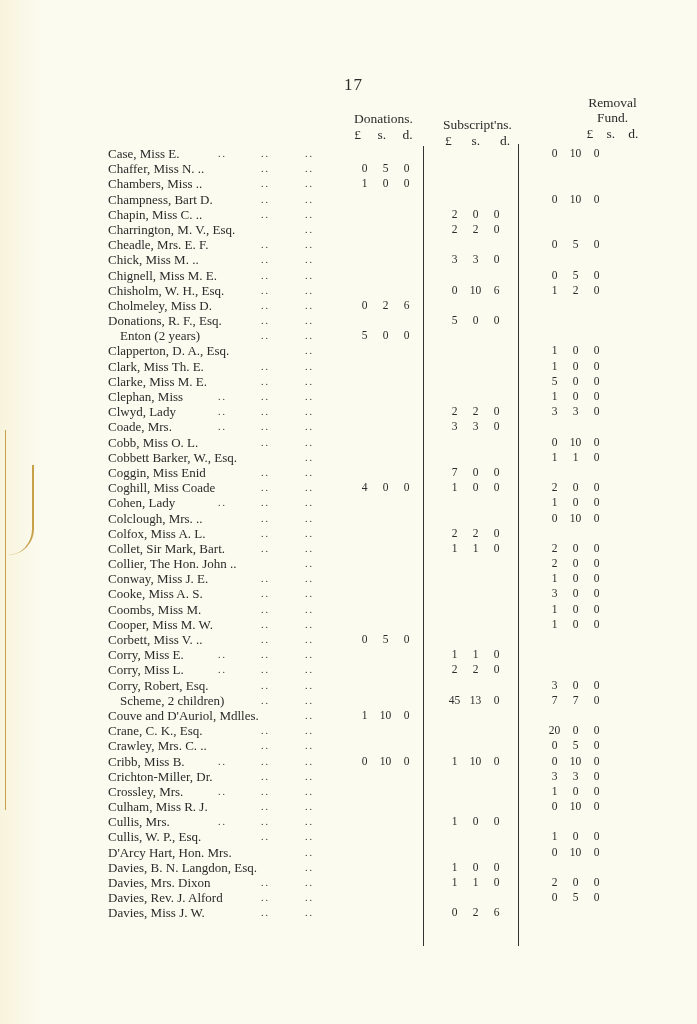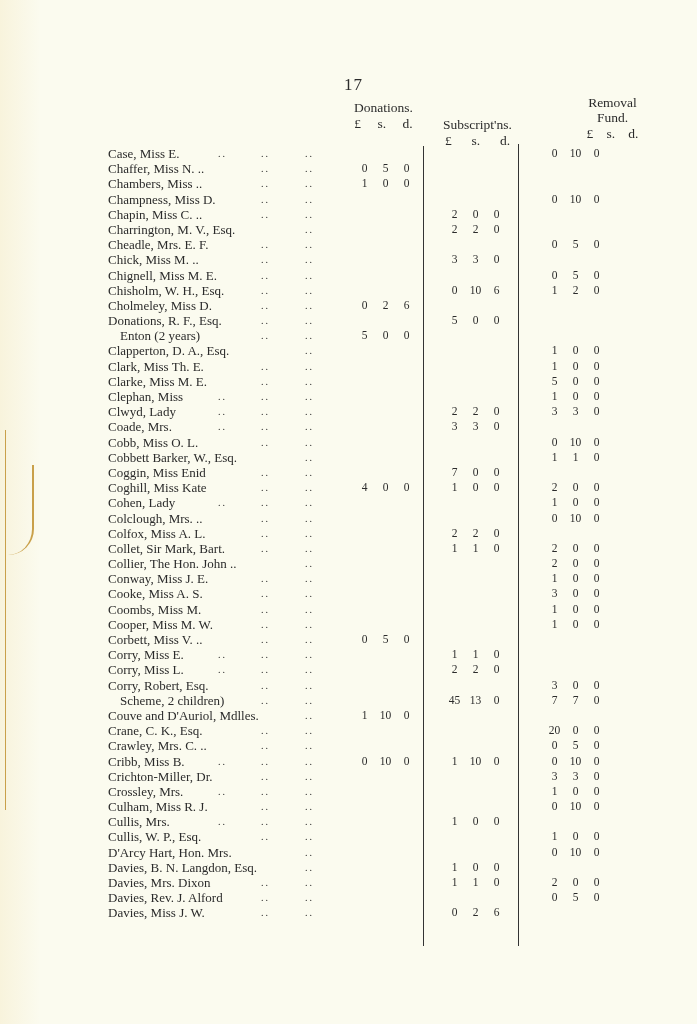--- a/index.html
+++ b/index.html
@@ -35,21 +35,21 @@
   </style>
 </head>
 <body>
 
 <div class="page">
   <div class="binding"></div>
   <div class="thread"></div>
 
   <div class="page-number">17</div>
 
-  <div class="col-head" style="left:346px; top:100px; width:75px;">
+  <div class="col-head" style="left:346px; top:111px; width:75px;">
     <div>Donations.</div>
     <div class="units">
       <span>£</span>
       <span>s.</span>
       <span>d.</span>
     </div>
   </div>
 
   <div class="col-head" style="left:435px; top:117px; width:85px;">
     <div>Subscript'ns.</div>
@@ -101,21 +101,21 @@
         <span class="dots1"></span>
         <span class="dots2">..</span>
         <span class="dots3">..</span>
         <div class="amt don">
           <span>1</span>
           <span>0</span>
           <span>0</span>
         </div>
       </div>
       <div class="row">
-        <span class="name">Champness, Miss D.</span>
+        <span class="name">Champness, Bart D.</span>
         <span class="dots1"></span>
         <span class="dots2">..</span>
         <span class="dots3">..</span>
         <div class="amt rem">
           <span>0</span>
           <span>10</span>
           <span>0</span>
         </div>
       </div>
       <div class="row">
@@ -320,21 +320,21 @@
         <span class="dots1"></span>
         <span class="dots2">..</span>
         <span class="dots3">..</span>
         <div class="amt sub">
           <span>7</span>
           <span>0</span>
           <span>0</span>
         </div>
       </div>
       <div class="row">
-        <span class="name">Coghill, Miss Kate</span>
+        <span class="name">Coghill, Miss Coade</span>
         <span class="dots1"></span>
         <span class="dots2">..</span>
         <span class="dots3">..</span>
         <div class="amt don">
           <span>4</span>
           <span>0</span>
           <span>0</span>
         </div>
         <div class="amt sub">
           <span>1</span>

